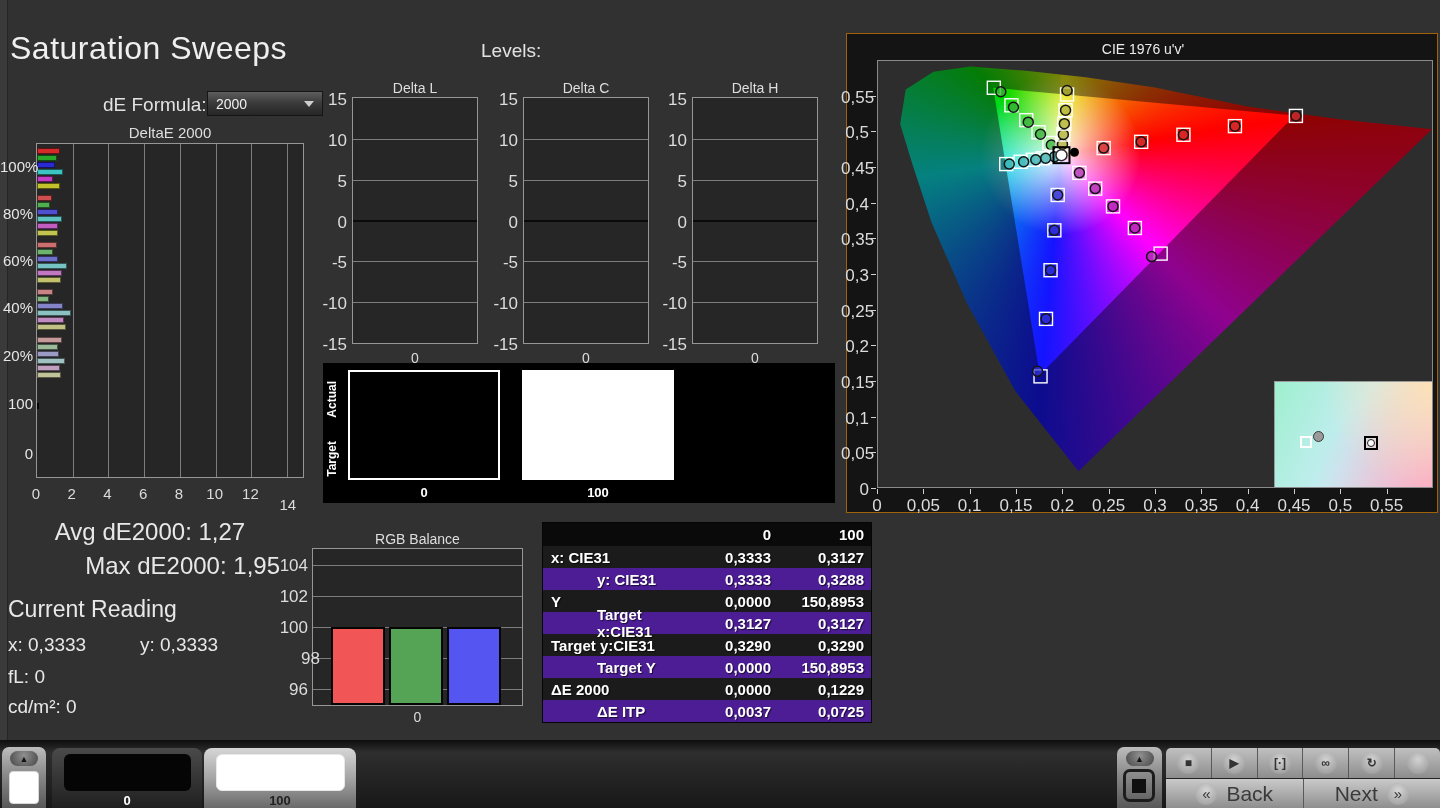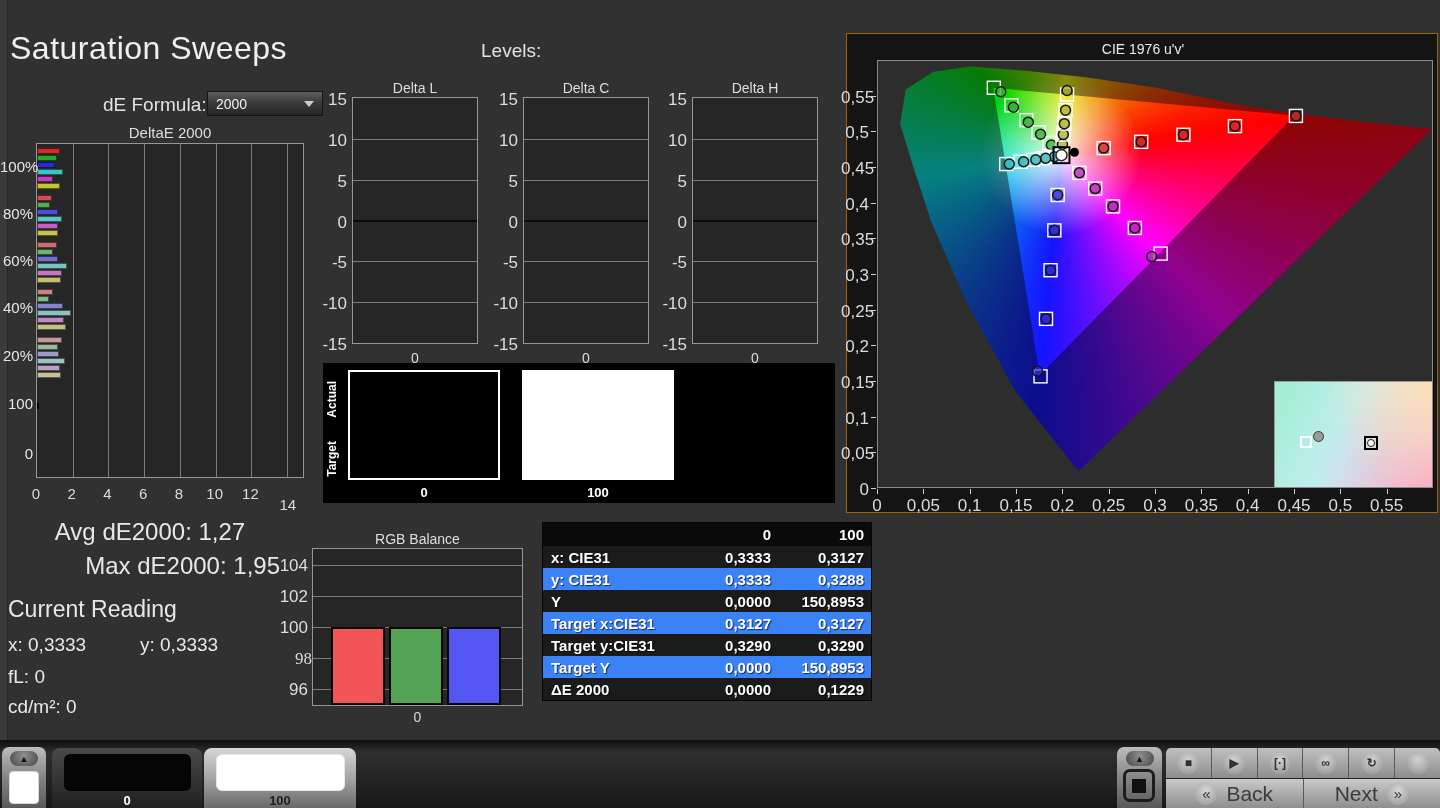--- a/index.html
+++ b/index.html
@@ -63,21 +63,21 @@
   
   #rgb-title { left:312px; top:531px; width:211px; font-size:14px; }
   #rgb-plot { left:312px; top:548px; width:211px; height:158px; }
   .rgb-bar { position:absolute; width:54px; border:2px solid #050505; }
   #rgb-xlabel { left:312px; top:709px; width:211px; text-align:center; font-size:14px; color:#dcdcdc; position:absolute; }
 
   
   #meas-table { left:542px; top:522px; width:330px; border:1px solid #050505; background:#101010; }
   .tr { display:flex; height:22px; align-items:center; font-size:15px; font-weight:bold;
         text-shadow:1px 1px 1px rgba(0,0,0,.65); }
-  .tr-dark { background:#1b1b1b; } .tr-gray { background:#3b82f6; }
+  .tr-dark { background:#1b1b1b; } .tr-gray { background:#4c1d95;padding-left:46px; }
   .tr-head { background:#0a0a0a; height:23px; }
   .td-label { flex:1; padding-left:8px; color:#fff; }
   .td-v0 { width:88px; text-align:right; color:#fff; }
   .td-v1 { width:100px; text-align:right; padding-right:7px; color:#fff; }
 
   
   #cie-panel { left:846px; top:33px; width:592px; height:480px; background:#141414; border:1px solid #a16207; }
   #cie-title { left:0; top:7px; width:592px; font-size:14px; color:#ececec; }
   #cie-plot { left:30px; top:26px; width:556px; height:428px; background:#2d2d2d; border:1px solid #8a8a8a; overflow:hidden; }
   .cie-gamut { position:absolute; inset:0;
@@ -286,21 +286,21 @@
       <div class="gridline-h" style="top: 140.4px;"></div>
       <div class="rgb-bar" style="left: 18px; top: 78px; height: 78px; background: rgb(242, 85, 85);"></div>
       <div class="rgb-bar" style="left: 76px; top: 78px; height: 78px; background: rgb(85, 164, 85);"></div>
       <div class="rgb-bar" style="left: 134px; top: 78px; height: 78px; background: rgb(85, 85, 242);"></div>
     </div>
   <div id="rgb-xlabel">0</div>
   <div id="rgb-ylabels">
       <div class="tick-label abs" style="left: 278px; top: 555.6px; width: 30px; text-align: right;">104</div>
       <div class="tick-label abs" style="left: 278px; top: 586.8px; width: 30px; text-align: right;">102</div>
       <div class="tick-label abs" style="left: 278px; top: 618px; width: 30px; text-align: right;">100</div>
-      <div class="tick-label abs" style="left: 282px; top: 649.2px; width: 30px; text-align: right; font-family: Liberation Serif, serif;">98</div>
+      <div class="tick-label abs" style="left: 290px; top: 649.2px; width: 30px; text-align: right;">98</div>
       <div class="tick-label abs" style="left: 278px; top: 680.4px; width: 30px; text-align: right;">96</div>
     </div>
 
   <div class="abs" id="meas-table">
       <div class="tr tr-head">
         <div class="td-label"></div>
         <div class="td-v0">0</div>
         <div class="td-v1">100</div>
       </div>
       <div class="tr tr-dark">
@@ -330,20 +330,25 @@
       </div>
       <div class="tr tr-gray">
         <div class="td-label">Target Y</div>
         <div class="td-v0">0,0000</div>
         <div class="td-v1">150,8953</div>
       </div>
       <div class="tr tr-dark">
         <div class="td-label">ΔE 2000</div>
         <div class="td-v0">0,0000</div>
         <div class="td-v1">0,1229</div>
+      </div>
+      <div class="tr tr-gray">
+        <div class="td-label">ΔE ITP</div>
+        <div class="td-v0">0,0037</div>
+        <div class="td-v1">0,0725</div>
       </div>
     </div>
 
   <div class="abs" id="cie-panel">
     <div class="abs chart-title" id="cie-title">CIE 1976 u'v'</div>
     <div class="abs" id="cie-plot">
       <div class="cie-gamut cie-dim"></div>
       <div class="cie-gamut cie-bright"></div>
       <svg id="cie-markers" width="556" height="428" viewBox="0 0 556 428">
           <rect x="219.14333333333332" y="80.59800000000001" width="13" height="13" fill="none" stroke="#fff" stroke-width="1.4"></rect>

